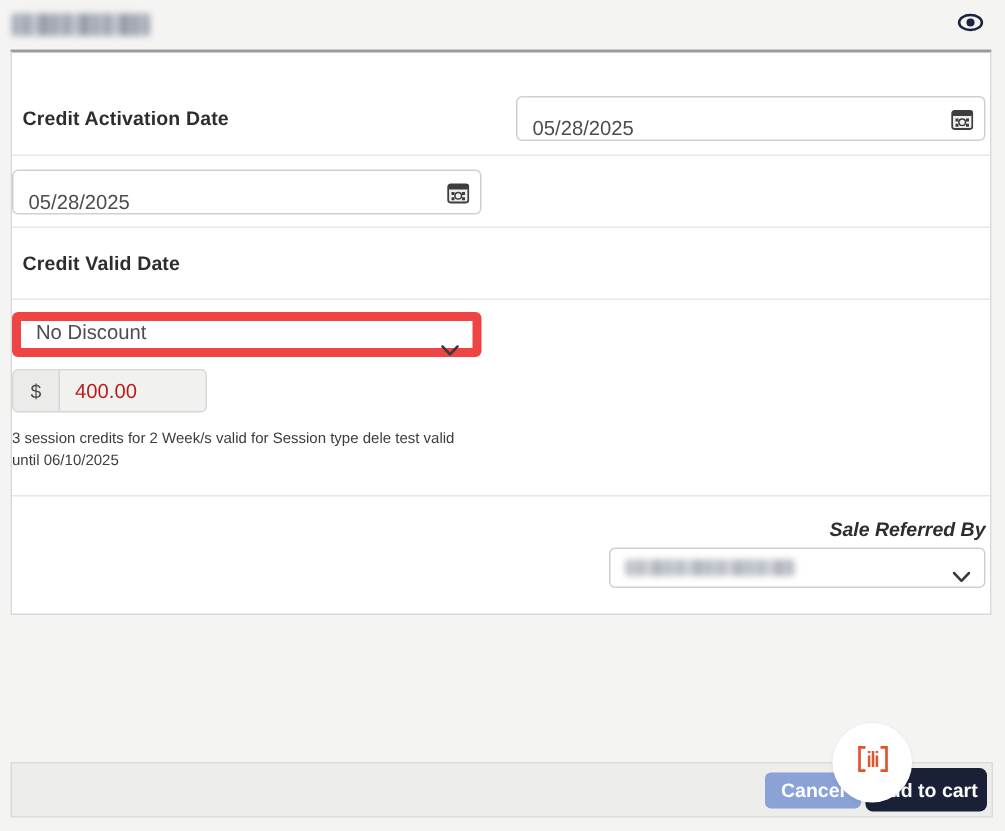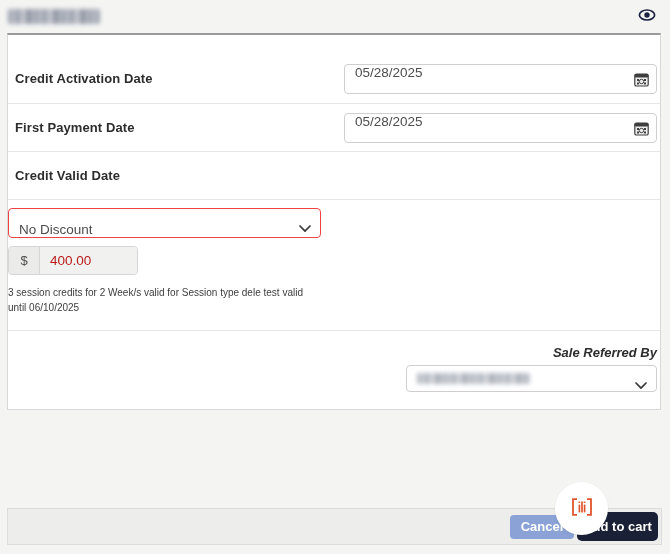--- a/index.html
+++ b/index.html
@@ -40,29 +40,29 @@
     flex:1; padding-left:7px;
     font-size:13px; font-weight:bold; color:#2d2d2d; letter-spacing:.1px;
   }
   .row-discount .lbl { padding-top:16px; }
   .field-col { width:313px; margin-right:3px; }
   .row-discount .field-col { padding-top:8px; }
 
   .date-input {
     position:relative; width:100%; height:30px;
     border:1px solid #cfcfcf; border-radius:4px; background:#fff;
-    display:flex; align-items:flex-start; padding:0 30px 0 10px;
+    display:flex; align-items:flex-end; padding:0 30px 0 10px;
     font-size:13.5px; color:#4d4d4d; cursor:text;
   }
   .date-input .cal { position:absolute; right:7px; top:7px; }
 
   .select-box {
     position:relative; width:100%; height:30px;
-    border:1px solid #ef4444; border-radius:4px; background:#fff;
-    display:flex; align-items:flex-end; padding:0 26px 0 10px;
+    border:6px solid #ef4444; border-radius:4px; background:#fff;
+    display:flex; align-items:flex-start; padding:0 26px 0 10px;
     font-size:13.5px; color:#4d4d4d; cursor:pointer;
   }
   .select-box .chev { position:absolute; right:9px; top:12px; }
 
   .money-group {
     margin-top:8px; width:130px; height:29px;
     border:1px solid #d6d6d6; border-radius:4px;
     display:flex; overflow:hidden; background:#f1f1f0;
   }
   .money-prefix {
@@ -137,21 +137,20 @@
             <rect x="3" y="10.5" width="2" height="2" fill="#3e3e3e"></rect>
             <rect x="10" y="10.5" width="2" height="2" fill="#3e3e3e"></rect>
             <circle cx="7.5" cy="9.5" r="2.2" fill="none" stroke="#3e3e3e" stroke-width="1"></circle>
           </svg>
         </span>
       </div>
     </div>
   </div>
 
   <div class="row row-date h48">
-    <div class="lbl">First Payment Date</div>
     <div class="field-col">
       <div class="date-input">
         <span>05/28/2025</span>
         <span class="cal">
           <svg width="15" height="15" viewBox="0 0 15 15">
             <rect x="0.8" y="2" width="13.4" height="12" rx="1.6" fill="#efefef" stroke="#3e3e3e" stroke-width="1.2"></rect>
             <rect x="0.8" y="2" width="13.4" height="3.4" rx="1.2" fill="#3e3e3e"></rect>
             <rect x="3" y="7" width="2" height="2" fill="#3e3e3e"></rect>
             <rect x="10" y="7" width="2" height="2" fill="#3e3e3e"></rect>
             <rect x="3" y="10.5" width="2" height="2" fill="#3e3e3e"></rect>

